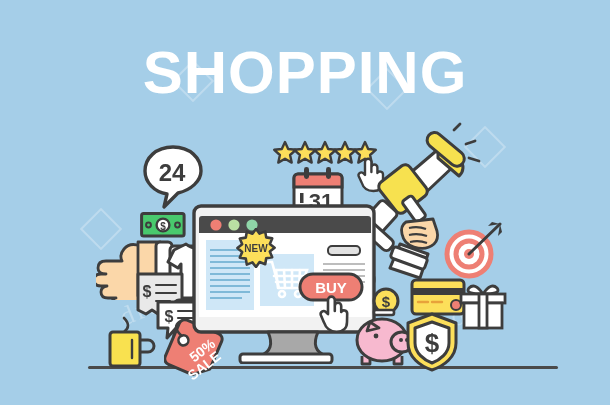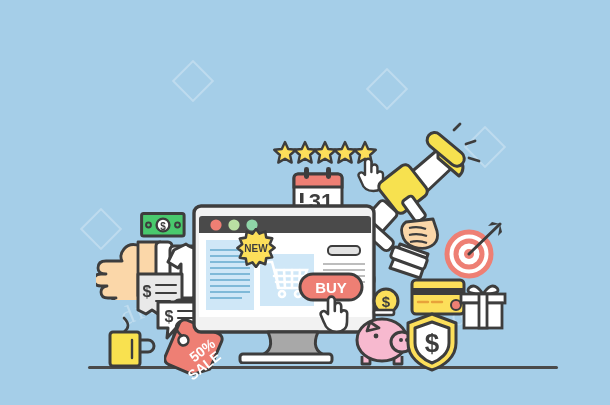--- a/index.html
+++ b/index.html
@@ -41,23 +41,30 @@
 <div id="stage">
 
   <div class="wmsq" style="left:178px;top:66px;"></div>
   <div class="wmsq" style="left:372px;top:74px;"></div>
   <div class="wmsq" style="left:86px;top:214px;"></div>
   <div class="wmsq" style="left:470px;top:132px;"></div>
   <div class="wm" style="left:118px;top:286px;">dreams</div>
   <div class="wm" style="left:262px;top:206px;">time</div>
   <div class="wm" style="left:436px;top:300px;">com</div>
 
+  <div class="abs" id="title">SHOPPING</div>
 
   <div class="abs" id="ground"></div>
 
+  <div class="ic" style="left:142px;top:144px;">
+    <svg width="62" height="66" viewBox="0 0 62 66">
+      <path d="M31 3 C14 3 3 14 3 27 C3 38 12 48 25 50 L22 63 L36 49 C49 46 59 37 59 27 C59 14 48 3 31 3 Z" fill="#ffffff" stroke="#3d3d3d" stroke-width="3.4" stroke-linejoin="round"></path>
+      <text x="30" y="37" text-anchor="middle" font-family="Liberation Sans, sans-serif" font-size="24" font-weight="bold" fill="#3d3d3d">24</text>
+    </svg>
+  </div>
 
 
   <div class="ic" style="left:272px;top:140px;">
     <svg width="106" height="28" viewBox="0 0 106 28">
       <g fill="#fcdf5a" stroke="#3d3d3d" stroke-width="2.4" stroke-linejoin="round">
         <path transform="translate(2,2)" d="M11 0 L14.2 7 L21.8 7.8 L16.1 13 L17.7 20.6 L11 16.7 L4.3 20.6 L5.9 13 L0.2 7.8 L7.8 7 Z"></path>
         <path transform="translate(22,2)" d="M11 0 L14.2 7 L21.8 7.8 L16.1 13 L17.7 20.6 L11 16.7 L4.3 20.6 L5.9 13 L0.2 7.8 L7.8 7 Z"></path>
         <path transform="translate(42,2)" d="M11 0 L14.2 7 L21.8 7.8 L16.1 13 L17.7 20.6 L11 16.7 L4.3 20.6 L5.9 13 L0.2 7.8 L7.8 7 Z"></path>
         <path transform="translate(62,2)" d="M11 0 L14.2 7 L21.8 7.8 L16.1 13 L17.7 20.6 L11 16.7 L4.3 20.6 L5.9 13 L0.2 7.8 L7.8 7 Z"></path>
         <path transform="translate(82,2)" d="M11 0 L14.2 7 L21.8 7.8 L16.1 13 L17.7 20.6 L11 16.7 L4.3 20.6 L5.9 13 L0.2 7.8 L7.8 7 Z"></path>

